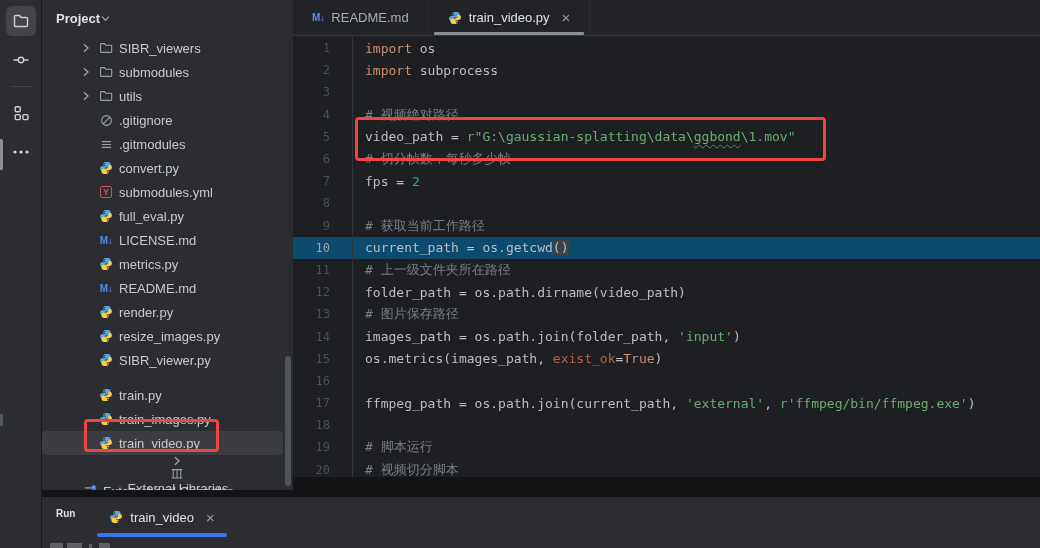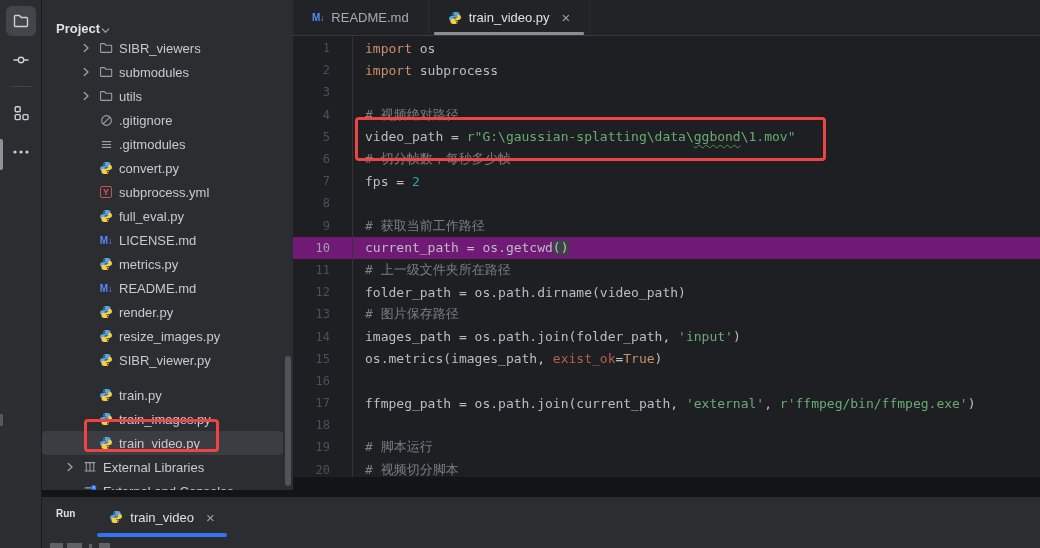--- a/index.html
+++ b/index.html
@@ -15,21 +15,21 @@
     padding-top:6px;box-sizing:border-box}
   .stripe-btn{width:30px;height:30px;border-radius:6px;display:flex;align-items:center;
     justify-content:center;margin-bottom:9px;cursor:pointer}
   .stripe-btn.sel{background:#43454A}
   .stripe-div{width:20px;height:1px;background:#43454A;margin:2px 0 11px 0}
   .edge-mark1{position:absolute;left:0;top:139px;width:3px;height:31px;background:#8E9095;border-radius:0 2px 2px 0}
   .edge-mark2{position:absolute;left:0;top:414px;width:3px;height:12px;background:#55585D}
 
   
   .panel{position:absolute;left:42px;top:0;width:251px;height:490px;background:#2B2D30;overflow:hidden}
-  .panel-header{height:36px;display:flex;align-items:flex-end;padding-left:14px;gap:0}
+  .panel-header{height:36px;display:flex;align-items:center;padding-left:14px;gap:0}
   .panel-title{color:#DFE1E5;font-weight:600;font-size:13px}
   .tree{position:absolute;left:0;top:36px;right:0}
   .tree-row{height:24px;display:flex;align-items:center;border-radius:4px;cursor:pointer}
   .tree-row.sel{background:#3B3D42;margin-right:10px}
   .slot{width:20px;flex:none;display:flex;align-items:center;justify-content:center}
   .ticon{width:20px;flex:none;display:flex;align-items:center;justify-content:center}
   .tlabel{font-size:13px;color:#C8CAD0;margin-left:3px;white-space:nowrap}
   .md-ic{color:#548AF7;font-weight:700;font-size:10px;letter-spacing:-.5px;font-family:"Liberation Sans",sans-serif}
   .yml-ic{border:1px solid #C75450;color:#D05B56;font-size:9px;font-weight:700;padding:0 2px;
     border-radius:2px;line-height:10px;font-family:"Liberation Sans",sans-serif}
@@ -41,21 +41,21 @@
   .etab{display:flex;align-items:center;gap:7px;padding:0 19px;font-size:13px;color:#A8ABB2;
     position:relative;border-right:1px solid #292B2F;cursor:pointer;white-space:nowrap}
   .etab.active{color:#DFE1E5}
   .etab.active::after{content:"";position:absolute;left:5px;right:5px;bottom:0;height:3px;
     background:#8A8D93;border-radius:1px}
   .tab-close{color:#9DA0A8;font-size:15px;margin-left:5px;cursor:pointer;line-height:1}
 
   .code{position:absolute;left:0;top:37px;right:0}
   .cline{height:22.2px;display:flex;align-items:center;
     font-family:"DejaVu Sans Mono","Liberation Mono",monospace;font-size:13px;white-space:pre;cursor:text}
-  .cline.caret{background:#701a75}
+  .cline.caret{background:#0c4a6e}
   .lnum{width:37px;flex:none;text-align:right;color:#4B5059;font-size:12px;cursor:pointer;
     font-family:"DejaVu Sans Mono","Liberation Mono",monospace}
   .cline.caret .lnum{color:#A1A3AB}
   .lcode{padding-left:35px}
   .gutter-line{position:absolute;left:59px;top:37px;height:440px;width:1px;background:#313438}
   .sg-kw{color:#CF8E6D}
   .sg-def{color:#BCBEC4}
   .sg-str{color:#6AAB73}
   .sg-typo{color:#6AAB73;text-decoration:underline;text-decoration-style:wavy;
     text-decoration-color:#50915A;text-decoration-thickness:1px;text-underline-offset:3px}
@@ -205,21 +205,21 @@
             <circle cx="10" cy="12.8" r=".8" fill="#1E1F22"></circle>
           </svg>
         </span>
         <span class="tlabel">convert.py</span>
       </div>
       <div class="tree-row" style="padding-left: 34px;">
         <span class="slot icon"></span>
         <span class="ticon icon">
           <span class="yml-ic">Y</span>
         </span>
-        <span class="tlabel">subprocess.yml</span>
+        <span class="tlabel">submodules.yml</span>
       </div>
       <div class="tree-row" style="padding-left: 34px;">
         <span class="slot icon"></span>
         <span class="ticon icon">
           <svg width="14" height="14" viewBox="0 0 16 16">
             <path d="M7.9 1.2c-1.9 0-3 .8-3 2.2v1.8h3.2v.6H3.9c-1.5 0-2.7 1.1-2.7 2.9s1.1 2.9 2.6 2.9h1.3V9.9c0-1.4 1.2-2.6 2.7-2.6h3.2c1.2 0 2.1-1 2.1-2.2V3.4c0-1.3-1.2-2.2-3-2.2z" fill="#57A5E0"></path>
             <circle cx="6" cy="3.2" r=".8" fill="#1E1F22"></circle>
             <path d="M8.1 14.8c1.9 0 3-.8 3-2.2v-1.8H7.9v-.6h4.2c1.5 0 2.7-1.1 2.7-2.9s-1.1-2.9-2.6-2.9h-1.3v1.7c0 1.4-1.2 2.6-2.7 2.6H5c-1.2 0-2.1 1-2.1 2.2v1.7c0 1.3 1.2 2.2 3 2.2z" fill="#F5CE4C"></path>
             <circle cx="10" cy="12.8" r=".8" fill="#1E1F22"></circle>
           </svg>
@@ -317,21 +317,21 @@
         <span class="ticon icon">
           <svg width="14" height="14" viewBox="0 0 16 16">
             <path d="M7.9 1.2c-1.9 0-3 .8-3 2.2v1.8h3.2v.6H3.9c-1.5 0-2.7 1.1-2.7 2.9s1.1 2.9 2.6 2.9h1.3V9.9c0-1.4 1.2-2.6 2.7-2.6h3.2c1.2 0 2.1-1 2.1-2.2V3.4c0-1.3-1.2-2.2-3-2.2z" fill="#57A5E0"></path>
             <circle cx="6" cy="3.2" r=".8" fill="#1E1F22"></circle>
             <path d="M8.1 14.8c1.9 0 3-.8 3-2.2v-1.8H7.9v-.6h4.2c1.5 0 2.7-1.1 2.7-2.9s-1.1-2.9-2.6-2.9h-1.3v1.7c0 1.4-1.2 2.6-2.7 2.6H5c-1.2 0-2.1 1-2.1 2.2v1.7c0 1.3 1.2 2.2 3 2.2z" fill="#F5CE4C"></path>
             <circle cx="10" cy="12.8" r=".8" fill="#1E1F22"></circle>
           </svg>
         </span>
         <span class="tlabel">train_video.py</span>
       </div>
-      <div class="tree-row" style="padding-left: 18px;">
+      <div class="tree-row" style="padding-left: 18px; flex-direction: column;">
         <span class="slot icon">
           <svg width="12" height="12" viewBox="0 0 12 12">
             <path d="M4.3 2.5 8 6l-3.7 3.5" stroke="#9DA0A8" stroke-width="1.3" fill="none" stroke-linecap="round"></path>
           </svg>
         </span>
         <span class="ticon icon">
           <svg width="14" height="14" viewBox="0 0 16 16" fill="none" stroke="#9DA0A8" stroke-width="1.2">
             <path d="M2 3h12M3.7 3v9.5M8 3v9.5M12.3 3v9.5M2 12.5h12"></path>
           </svg>
         </span>

